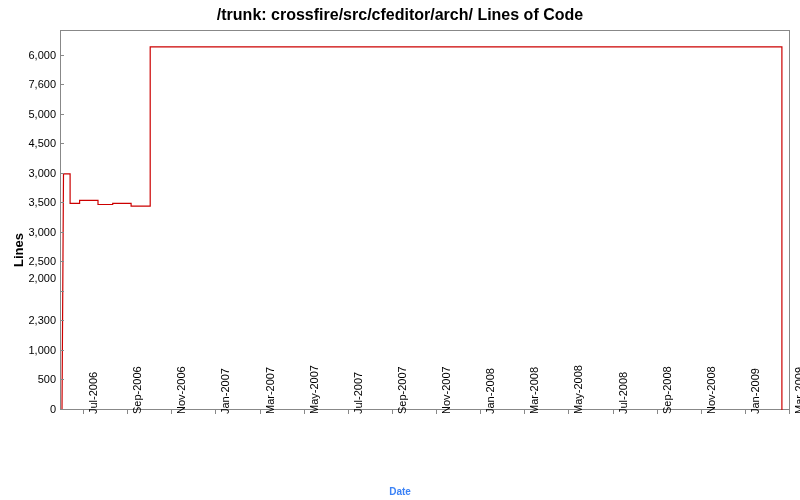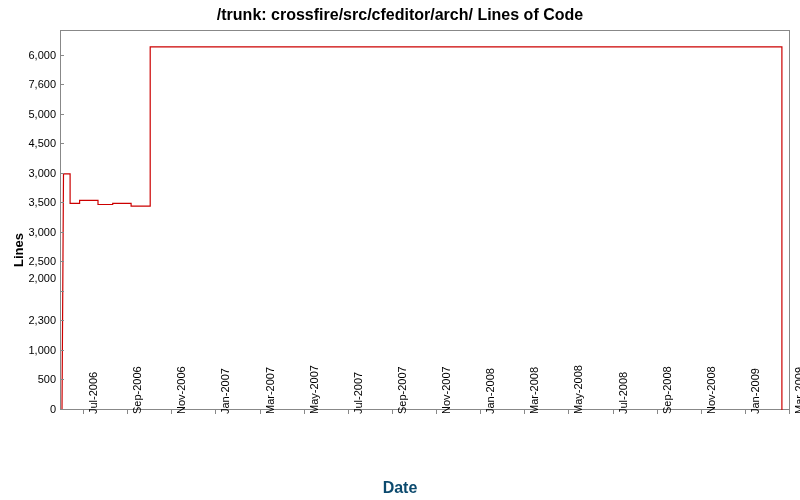--- a/index.html
+++ b/index.html
@@ -39,22 +39,22 @@
     font-weight: bold;
     font-size: 13px;
     color: #000;
   }
   .x-axis-label {
     position: absolute;
     bottom: 3px;
     left: 50%;
     transform: translateX(-50%);
     font-weight: bold;
-    font-size: 16px;
-    color: #0c4a6e;
+    font-size: 10px;
+    color: #3b82f6;
     text-align: right;
   }
   .y-tick-label {
     position: absolute;
     right: 744px;
     font-size: 11px;
     color: #000;
     transform: translateY(-50%);
     white-space: nowrap;
   }

